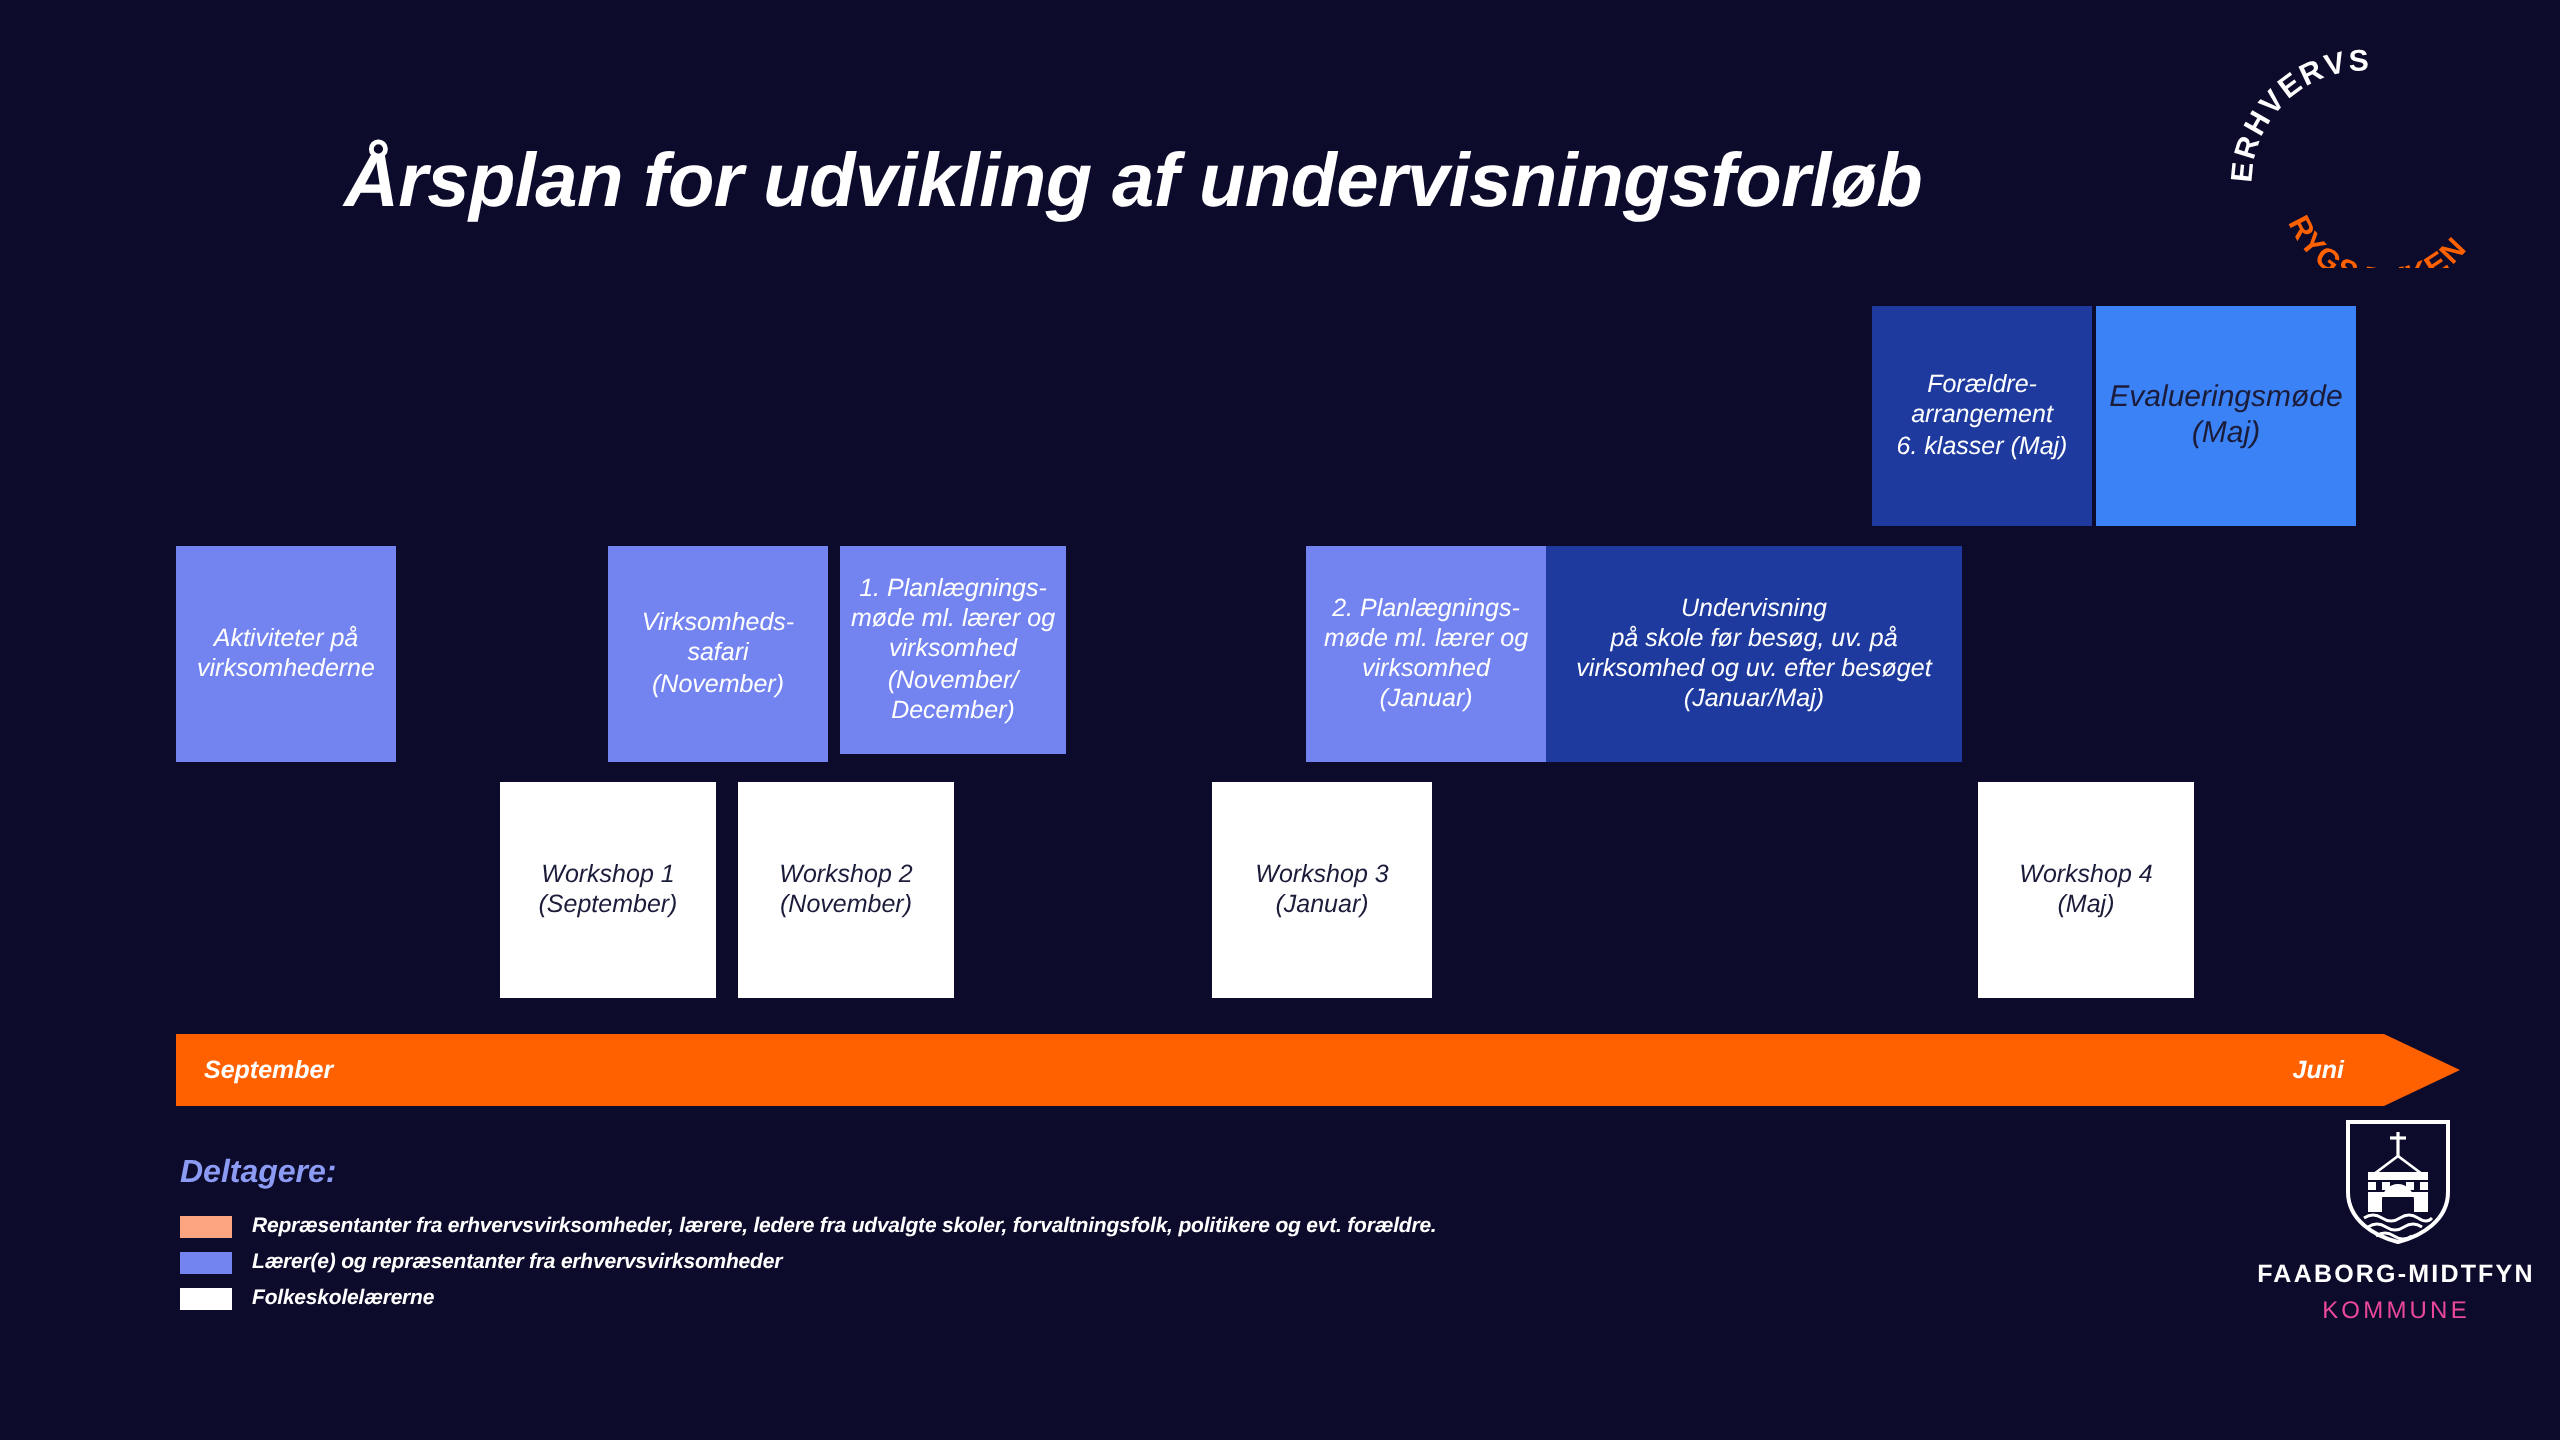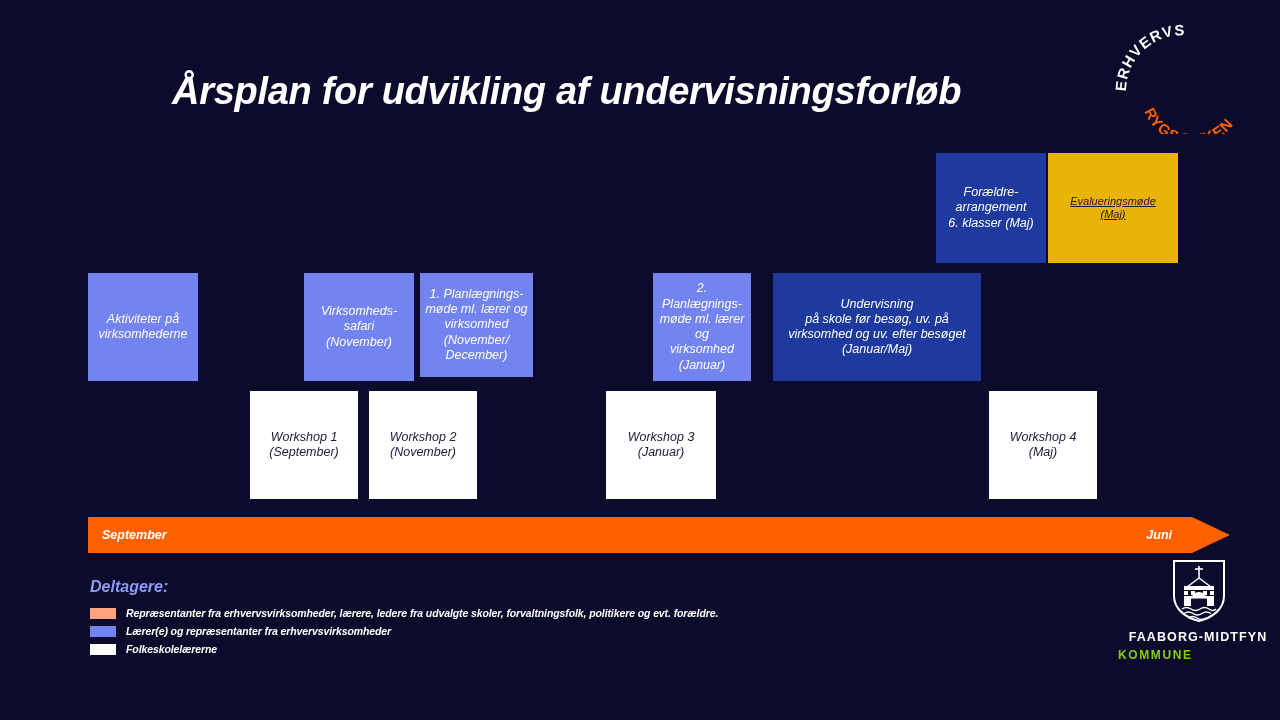--- a/index.html
+++ b/index.html
@@ -29,21 +29,21 @@
     position:absolute;
     display:flex; align-items:center; justify-content:center;
     text-align:center;
     font-style:italic;
     line-height:1.22;
     padding:3px 5px;
   }
   .box span { display:block; width:100%; }
   .box-peri  { background:#7383f0; color:#ffffff; font-size:12.5px; }
   .box-dark  { background:#1e3a9e; color:#ffffff; font-size:12.5px; }
-  .box-peach { background:#eab308; color:#1b1b3a; font-size:11px;text-decoration:underline; }
+  .box-peach { background:#3b82f6; color:#1b1b3a; font-size:15px; }
   .box-white { background:#ffffff; color:#1b1b3a; font-size:12.5px; }
   .box-white.shadowed { box-shadow:0 0 0 1px rgba(255,255,255,0.12); }
 
   
   .arrow-wrap { position:absolute; left:88px; top:517px; width:1142px; height:36px; }
   .arrow-bar {
     position:absolute; left:0; top:0; height:36px; width:1104px;
     background:#ff6000;
   }
   .arrow-head {
@@ -78,22 +78,22 @@
 
   
   .kom-logo { position:absolute; left:1118px; top:558px; width:160px; height:112px; }
   .kom-shield { position:absolute; left:53px; top:0; width:56px; height:66px; }
   .kom-shield svg { width:56px; height:66px; display:block; }
   .kom-name {
     position:absolute; left:0; top:72px; width:160px; text-align:center;
     color:#ffffff; font-size:12.5px; font-weight:bold; letter-spacing:1.1px;
   }
   .kom-sub {
-    position:absolute; left:0; top:90px; width:160px; 
-    color:#84cc16; font-size:12px; font-weight:bold; letter-spacing:1.6px;
+    position:absolute; left:0; top:90px; width:160px; text-align:center;
+    color:#ec4899; font-size:12px; font-weight:normal; letter-spacing:1.6px;
   }
 </style>
 </head>
 <body>
 
 <div id="slide">
 
   <div class="title">Årsplan for udvikling af undervisningsforløb</div>
 
   <div class="erh-logo">
@@ -124,21 +124,21 @@
   </div>
 
   <div class="box box-peri" style="left:304px; top:273px; width:110px; height:108px;">
     <span>Virksomheds-<br>safari<br>(November)</span>
   </div>
 
   <div class="box box-peri" style="left:420px; top:273px; width:113px; height:104px;">
     <span>1. Planlægnings-<br>møde ml. lærer og<br>virksomhed<br>(November/<br>December)</span>
   </div>
 
-  <div class="box box-peri" style="left:653px; top:273px; width:98px; height:108px;">
+  <div class="box box-peri" style="left:653px; top:273px; width:120px; height:108px;">
     <span>2. Planlægnings-<br>møde ml. lærer og<br>virksomhed<br>(Januar)</span>
   </div>
 
   <div class="box box-dark" style="left:773px; top:273px; width:208px; height:108px;">
     <span>Undervisning<br>på skole før besøg, uv. på<br>virksomhed og uv. efter besøget<br>(Januar/Maj)</span>
   </div>
 
 
   <div class="box box-white" style="left:250px; top:391px; width:108px; height:108px;">
     <span>Workshop 1<br>(September)</span>

